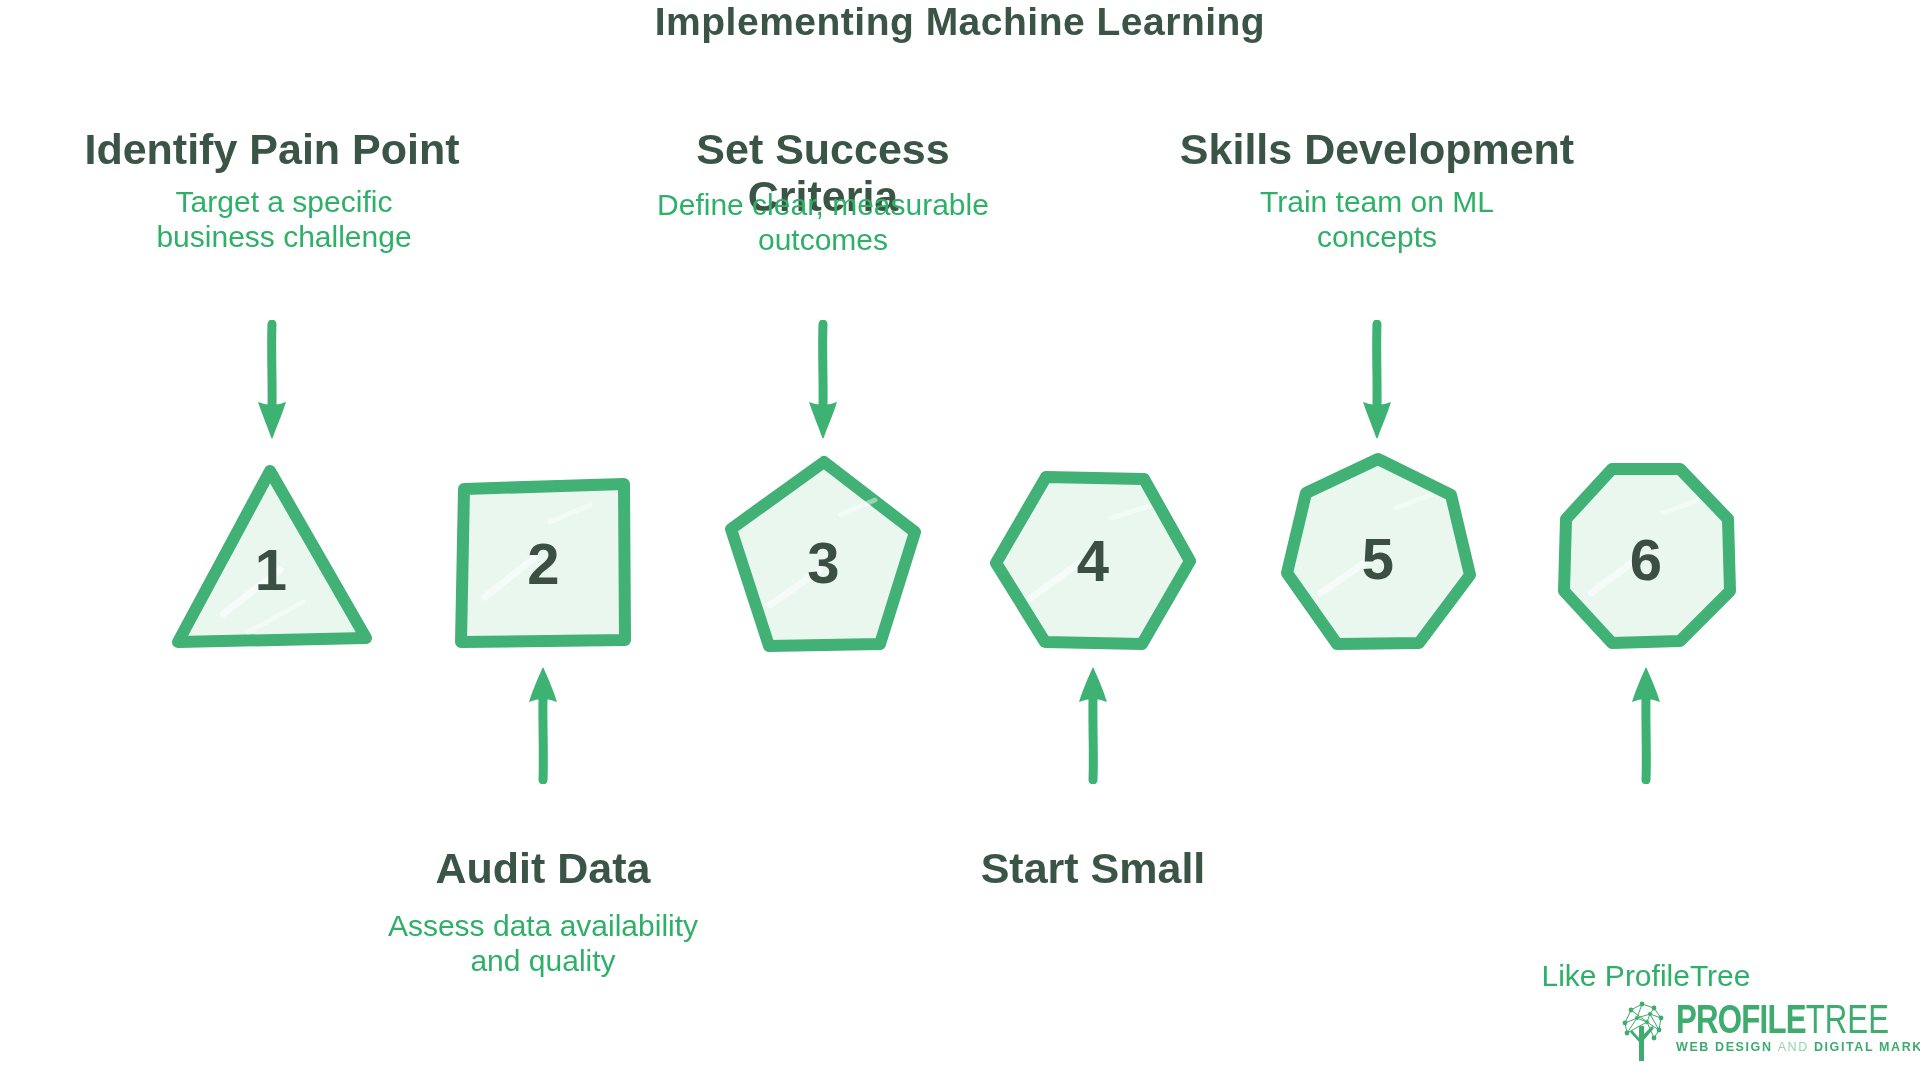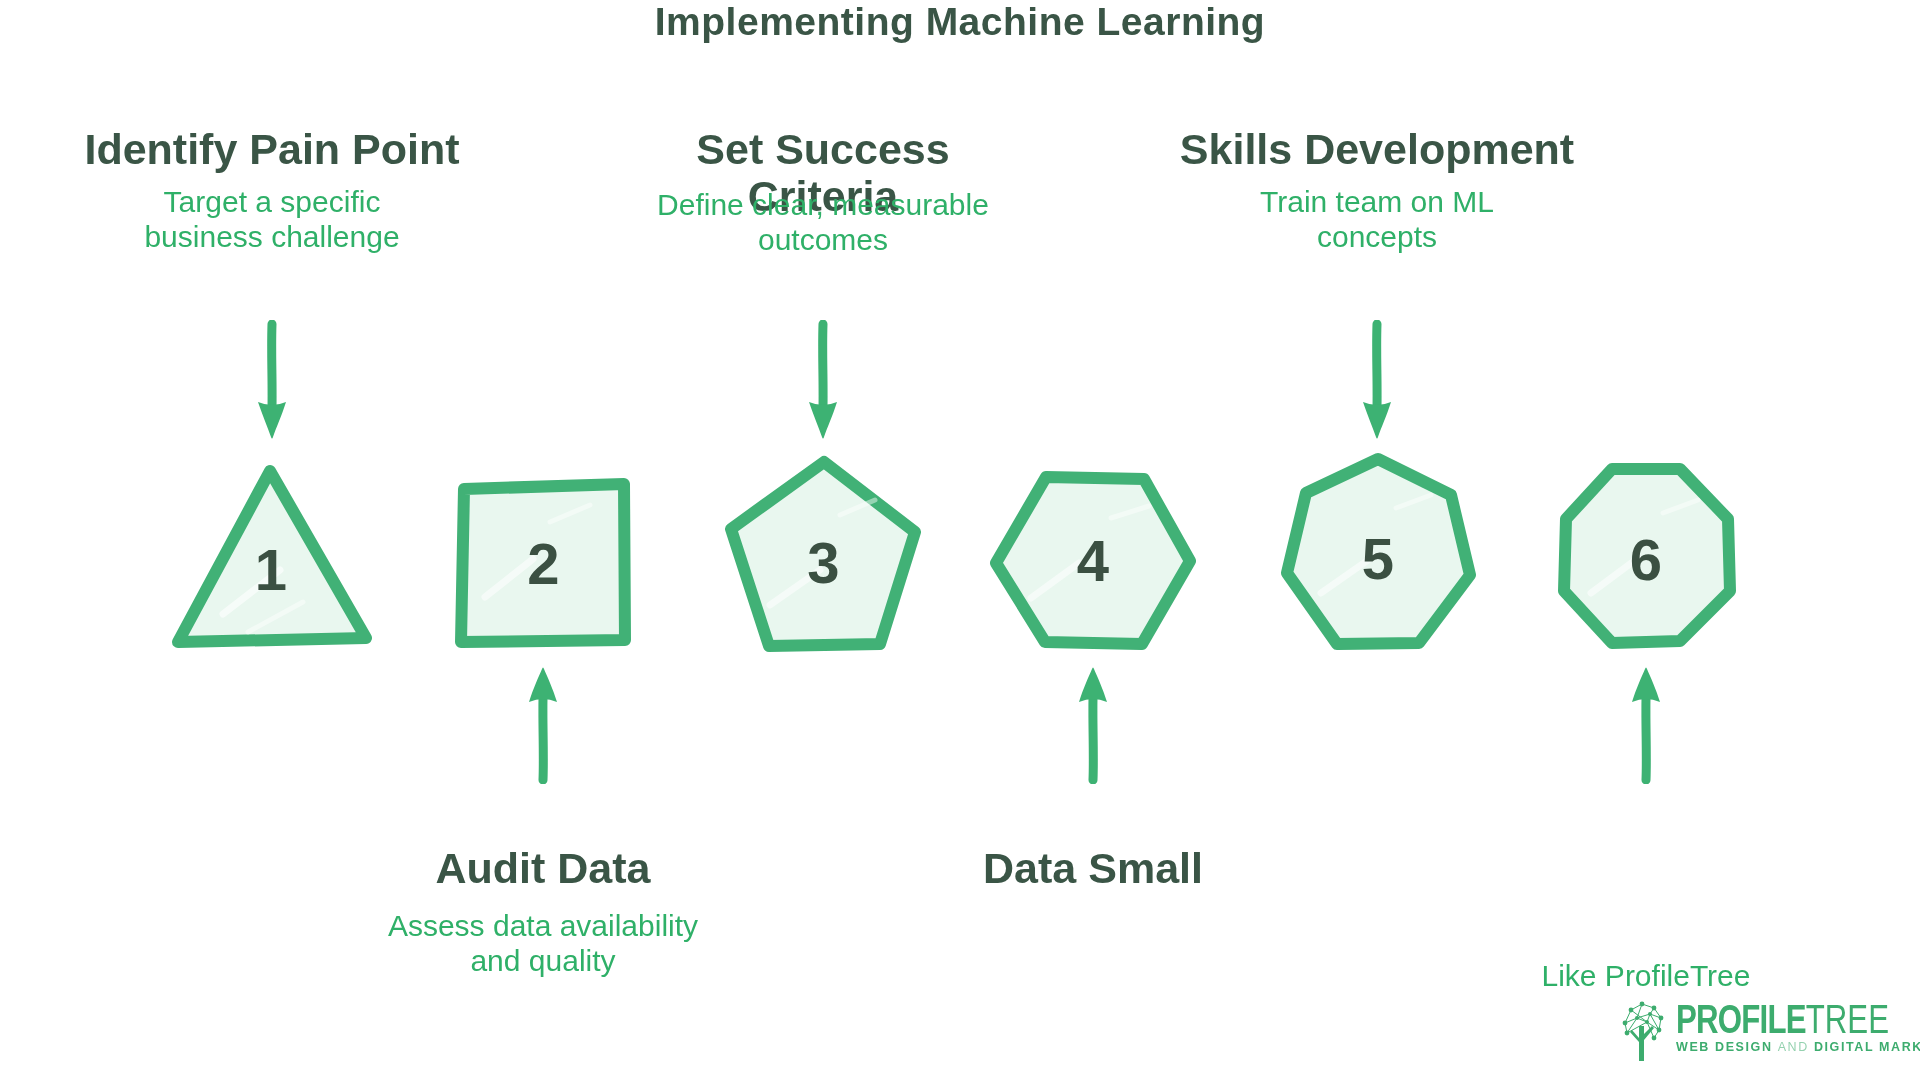--- a/index.html
+++ b/index.html
@@ -44,21 +44,21 @@
   .logo-tagline .mid{opacity:.55;font-weight:400;}
 </style>
 </head>
 <body>
 
 <div id="canvas">
 
   <div class="abs page-title">Implementing Machine Learning</div>
 
   <div class="abs step-heading" style="left:72px;top:126px;">Identify Pain Point</div>
-  <div class="abs step-subtitle" style="left:72px;top:184px;text-align:center;">Target a specific
+  <div class="abs step-subtitle" style="left:84px;top:184px;text-align:center;">Target a specific
 business challenge</div>
   <div class="abs arrow" style="left:253px;top:320px;">
     <svg width="38" height="122" viewBox="0 0 38 122">
       <path d="M19,4 C18,32 19.5,58 19,88" style="stroke:var(--arrow-green,#3db273)" stroke-width="9" fill="none" stroke-linecap="round"></path>
       <path d="M5,82 Q19,88 33,82 C29,95 23,108 20,117 Q19,120 18,117 C15,108 9,94 5,82 Z" style="fill:var(--arrow-green,#3db273)"></path>
     </svg>
   </div>
   <div class="shape-wrap" style="left:168px;top:462px;width:206px;height:188px;">
     <svg width="206" height="188" viewBox="0 0 206 188">
       <polygon points="102,9 198,176 10,180" style="fill:var(--shape-fill,#e9f7ef);stroke:var(--shape-stroke,#41b176)" stroke-width="12" stroke-linejoin="round"></polygon>
@@ -111,21 +111,21 @@
       <path d="M120,50 L158,38" stroke="#ffffff" stroke-width="5" opacity="0.45" fill="none" stroke-linecap="round"></path>
     </svg>
     <div class="shape-num">4</div>
   </div>
   <div class="abs arrow" style="left:1074px;top:664px;">
     <svg width="38" height="120" viewBox="0 0 38 120">
       <path d="M19,116 C20,90 18.5,64 19,34" style="stroke:var(--arrow-green,#3db273)" stroke-width="9" fill="none" stroke-linecap="round"></path>
       <path d="M5,38 Q19,32 33,38 C29,25 23,12 20,5 Q19,2 18,5 C15,12 9,25 5,38 Z" style="fill:var(--arrow-green,#3db273)"></path>
     </svg>
   </div>
-  <div class="abs step-heading" style="left:893px;top:845px;">Data Small</div>
+  <div class="abs step-heading" style="left:893px;top:845px;">Start Small</div>
 
   <div class="abs step-heading" style="left:1177px;top:126px;">Skills Development</div>
   <div class="abs step-subtitle" style="left:1177px;top:184px;">Train team on ML
 concepts</div>
   <div class="abs arrow" style="left:1358px;top:320px;">
     <svg width="38" height="122" viewBox="0 0 38 122">
       <path d="M19,4 C18,32 19.5,58 19,88" style="stroke:var(--arrow-green,#3db273)" stroke-width="9" fill="none" stroke-linecap="round"></path>
       <path d="M5,82 Q19,88 33,82 C29,95 23,108 20,117 Q19,120 18,117 C15,108 9,94 5,82 Z" style="fill:var(--arrow-green,#3db273)"></path>
     </svg>
   </div>

